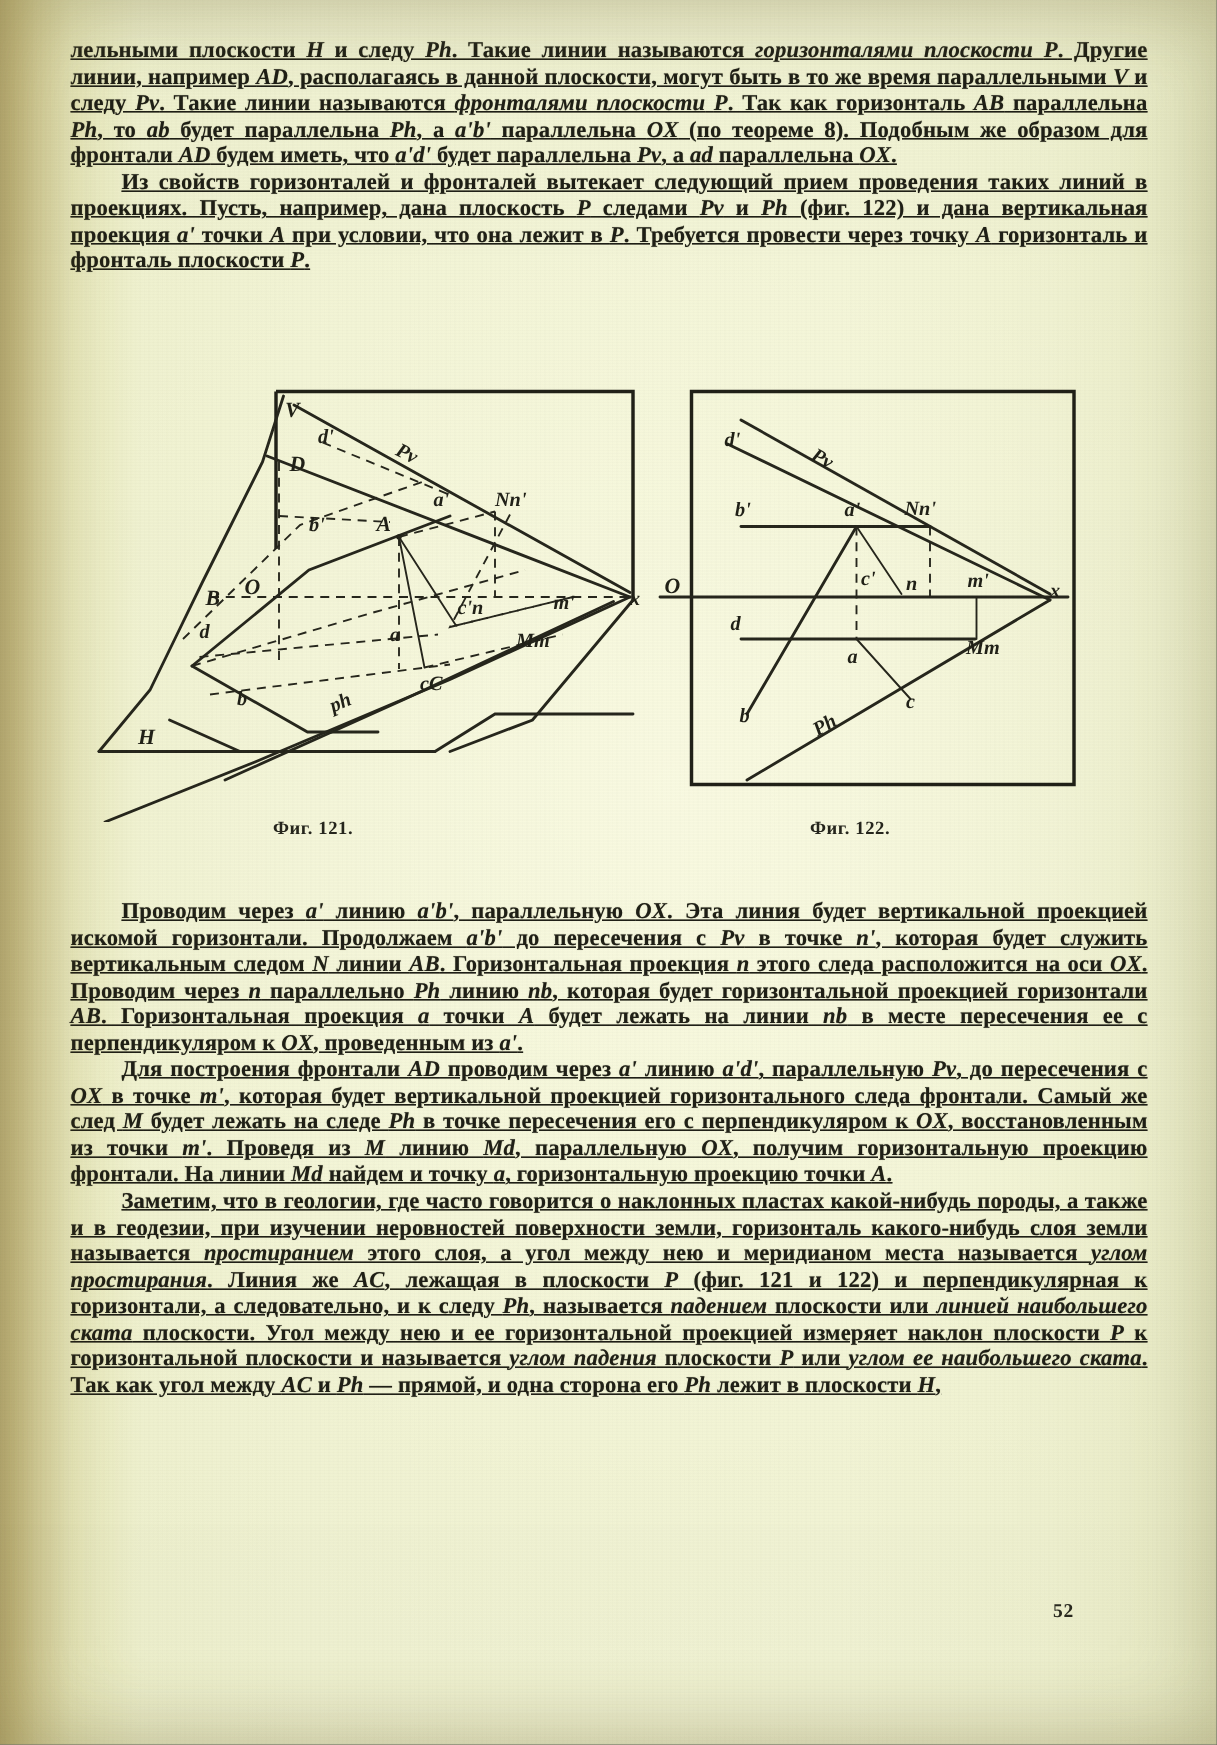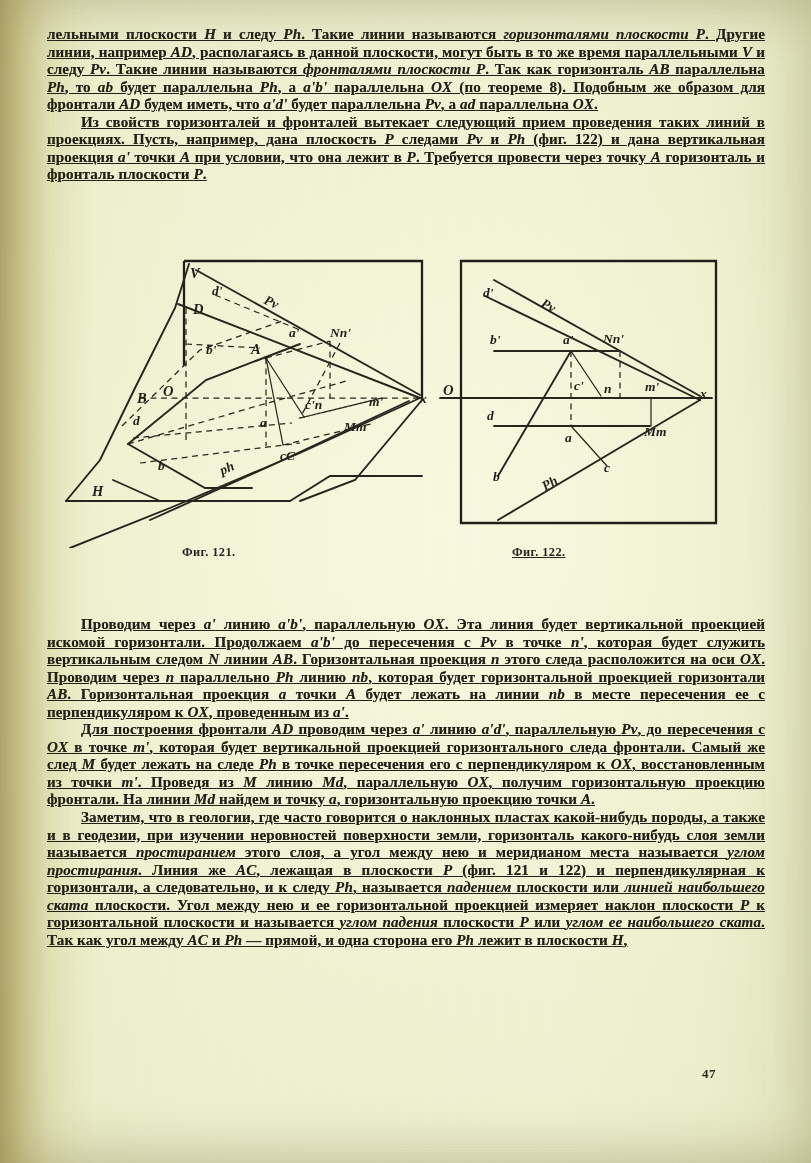--- a/index.html
+++ b/index.html
@@ -218,28 +218,28 @@
         <text class="lbl" x="644" y="188">Mm</text>
         <text class="lbl" x="604" y="224">c</text>
         <text class="lbl" x="493" y="233">b</text>
         <text class="lbl" x="545" y="243" transform="rotate(-30 545 243)">Ph</text>
       </g>
     </svg>
   </div>
 
   <div class="figcapline">
     <span class="figcap" style="left:182px;">Фиг. 121.</span>
-    <span class="figcap" style="left:512px;text-decoration:underline;">Фиг. 122.</span>
-  </div>
-
-  <div class="content" style="top:600px;margin-top:16px;">
+    <span class="figcap" style="left:540px;">Фиг. 122.</span>
+  </div>
+
+  <div class="content" style="top:600px;">
     <p class="body indent">Проводим через <span class="mathit">a'</span> линию <span class="mathit">a'b'</span>, параллельную <span class="mathit">OX</span>. Эта линия будет вертикальной проекцией искомой горизонтали. Продолжаем <span class="mathit">a'b'</span> до пересечения с <span class="mathit">Pv</span> в точке <span class="mathit">n'</span>, которая будет служить вертикальным следом <span class="mathit">N</span> линии <span class="mathit">AB</span>. Горизонтальная проекция <span class="mathit">n</span> этого следа расположится на оси <span class="mathit">OX</span>. Проводим через <span class="mathit">n</span> параллельно <span class="mathit">Ph</span> линию <span class="mathit">nb</span>, которая будет горизонтальной проекцией горизонтали <span class="mathit">AB</span>. Горизонтальная проекция <span class="mathit">a</span> точки <span class="mathit">A</span> будет лежать на линии <span class="mathit">nb</span> в месте пересечения ее с перпендикуляром к <span class="mathit">OX</span>, проведенным из <span class="mathit">a'</span>.</p>
 
     <p class="body indent">Для построения фронтали <span class="mathit">AD</span> проводим через <span class="mathit">a'</span> линию <span class="mathit">a'd'</span>, параллельную <span class="mathit">Pv</span>, до пересечения с <span class="mathit">OX</span> в точке <span class="mathit">m'</span>, которая будет вертикальной проекцией горизонтального следа фронтали. Самый же след <span class="mathit">M</span> будет лежать на следе <span class="mathit">Ph</span> в точке пересечения его с перпендикуляром к <span class="mathit">OX</span>, восстановленным из точки <span class="mathit">m'</span>. Проведя из <span class="mathit">M</span> линию <span class="mathit">Md</span>, параллельную <span class="mathit">OX</span>, получим горизонтальную проекцию фронтали. На линии <span class="mathit">Md</span> найдем и точку <span class="mathit">a</span>, горизонтальную проекцию точки <span class="mathit">A</span>.</p>
 
     <p class="body indent">Заметим, что в геологии, где часто говорится о наклонных пластах какой-нибудь породы, а также и в геодезии, при изучении неровностей поверхности земли, горизонталь какого-нибудь слоя земли называется <span class="it">простиранием</span> этого слоя, а угол между нею и меридианом места называется <span class="it">углом простирания</span>. Линия же <span class="mathit">AC</span>, лежащая в плоскости <span class="mathit">P</span> (фиг. 121 и 122) и перпендикулярная к горизонтали, а следовательно, и к следу <span class="mathit">Ph</span>, называется <span class="it">падением</span> плоскости или <span class="it">линией наибольшего ската</span> плоскости. Угол между нею и ее горизонтальной проекцией измеряет наклон плоскости <span class="mathit">P</span> к горизонтальной плоскости и называется <span class="it">углом падения</span> плоскости <span class="mathit">P</span> или <span class="it">углом ее наибольшего ската</span>. Так как угол между <span class="mathit">AC</span> и <span class="mathit">Ph</span> — прямой, и одна сторона его <span class="mathit">Ph</span> лежит в плоскости <span class="mathit">H</span>,</p>
   </div>
 
-  <div class="pageno">47</div>
+  <div class="pageno">52</div>
 
   <div class="grain"></div>
   <div class="vignette"></div>
 </div>
 
 </body></html>

